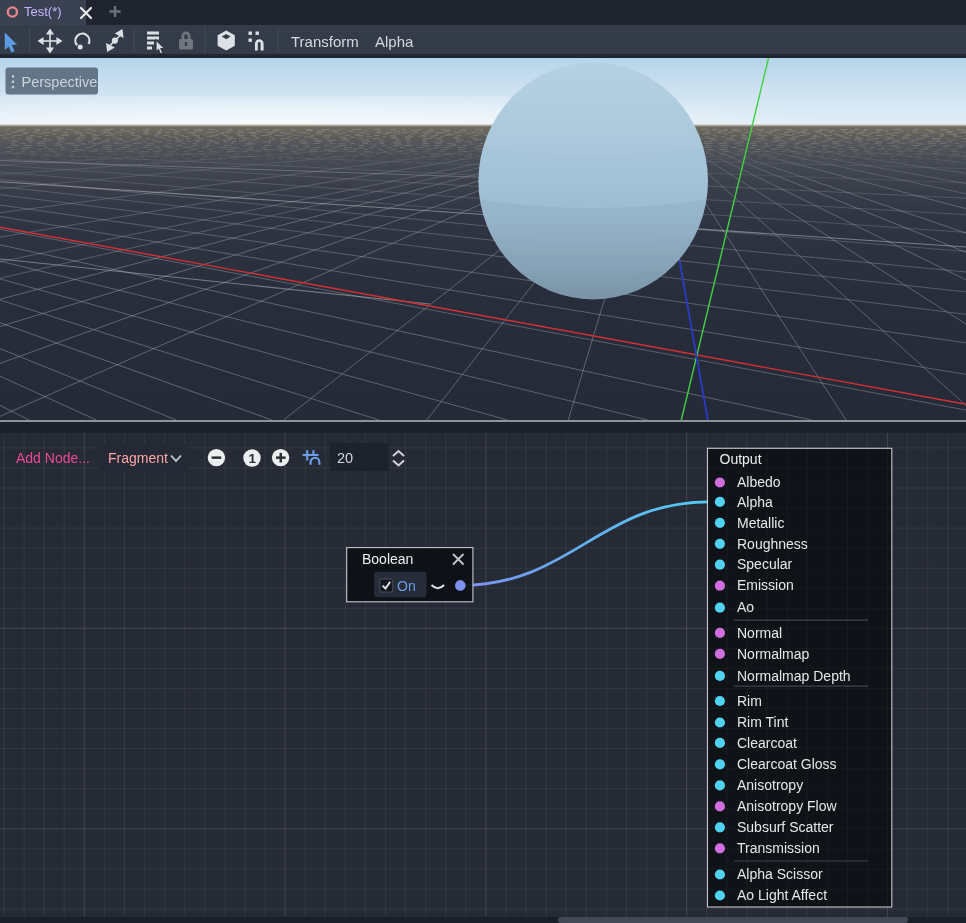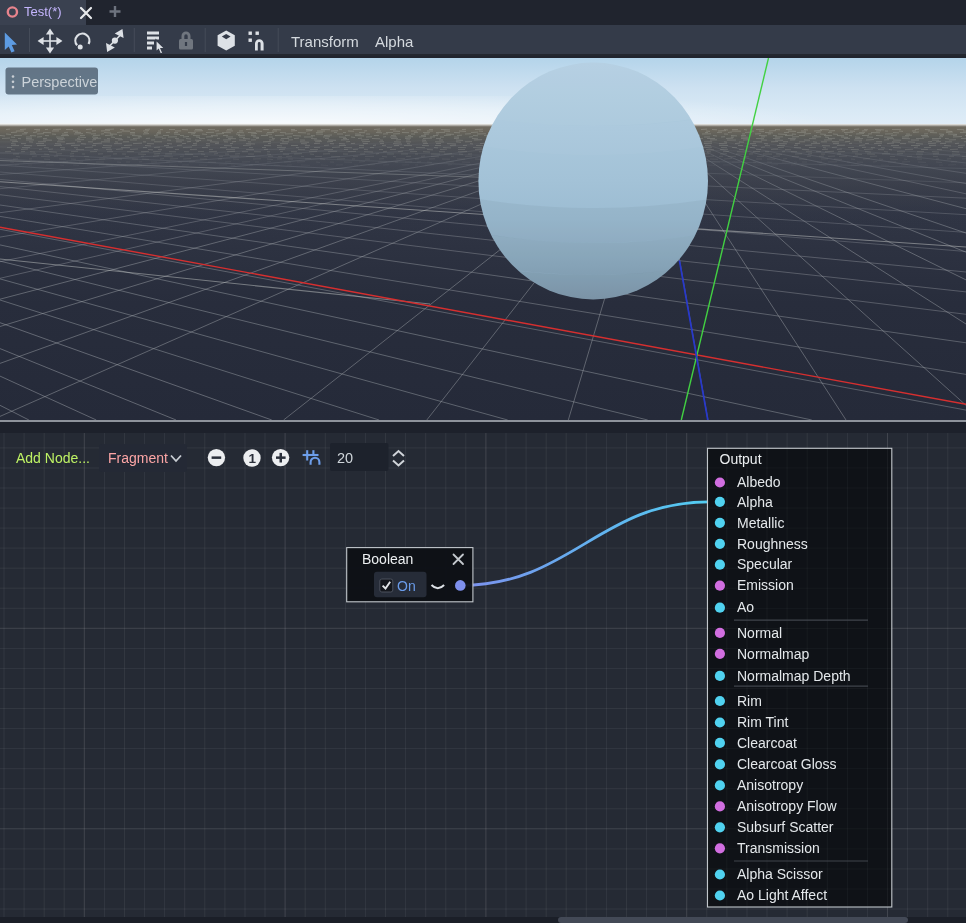--- a/index.html
+++ b/index.html
@@ -1613,21 +1613,21 @@
  <path d="M453.5 554.5 L463 564 M463 554.5 L453.5 564" stroke="#c3c8cd" stroke-width="1.8" stroke-linecap="round"></path>
  <rect x="374" y="571.7" width="52.5" height="25.5" rx="3" fill="#262c38"></rect>
  <rect x="379.8" y="579" width="13" height="13" rx="2" fill="#14171d" stroke="#4a505c" stroke-width="1"></rect>
  <path d="M382.6 585.6 L385.5 588.5 L390.2 581.8" fill="none" stroke="#e2e5e8" stroke-width="1.9"></path>
  <text x="397" y="590.6" font-size="14" fill="#6a9cea">On</text>
  <path d="M431.5 585 q6.3 6.5 12.6 0" fill="none" stroke="#dde1e6" stroke-width="2"></path>
  <circle cx="460.3" cy="585.4" r="5.3" fill="#7e90ee"></circle>
  </g>
 </svg>
 <div id="gtoolbar" style="position:absolute;left:0;top:443px;height:30px;width:700px">
- <span style="position:absolute;left:16px;top:7px;font-size:14px;color:#bef264">Add Node...</span>
+ <span style="position:absolute;left:16px;top:7px;font-size:14px;color:#ec4899">Add Node...</span>
  <div style="position:absolute;left:99px;top:1px;width:88px;height:28px;background:#242935;border-radius:3px"></div>
  <span style="position:absolute;left:108px;top:7px;font-size:14px;color:#fca5a5">Fragment</span>
  <svg width="700" height="30" style="position:absolute;left:0;top:0">
   <path d="M171 12.5 l5 5.5 l5 -5.5" fill="none" stroke="#c8cdd3" stroke-width="1.8"></path>
   <circle cx="216.4" cy="14.6" r="8.7" fill="#eceef0"></circle>
       <rect x="211.6" y="13.4" width="9.6" height="2.5" fill="#2a2f3a"></rect>
   <circle cx="252" cy="15" r="8.7" fill="#eceef0"></circle>
       <text x="248.6" y="19.8" font-size="13.5" font-weight="bold" fill="#2a2f3a">1</text>
   <circle cx="280.6" cy="14.6" r="8.7" fill="#eceef0"></circle>
       <rect x="276" y="13.4" width="9.6" height="2.5" fill="#2a2f3a"></rect>

